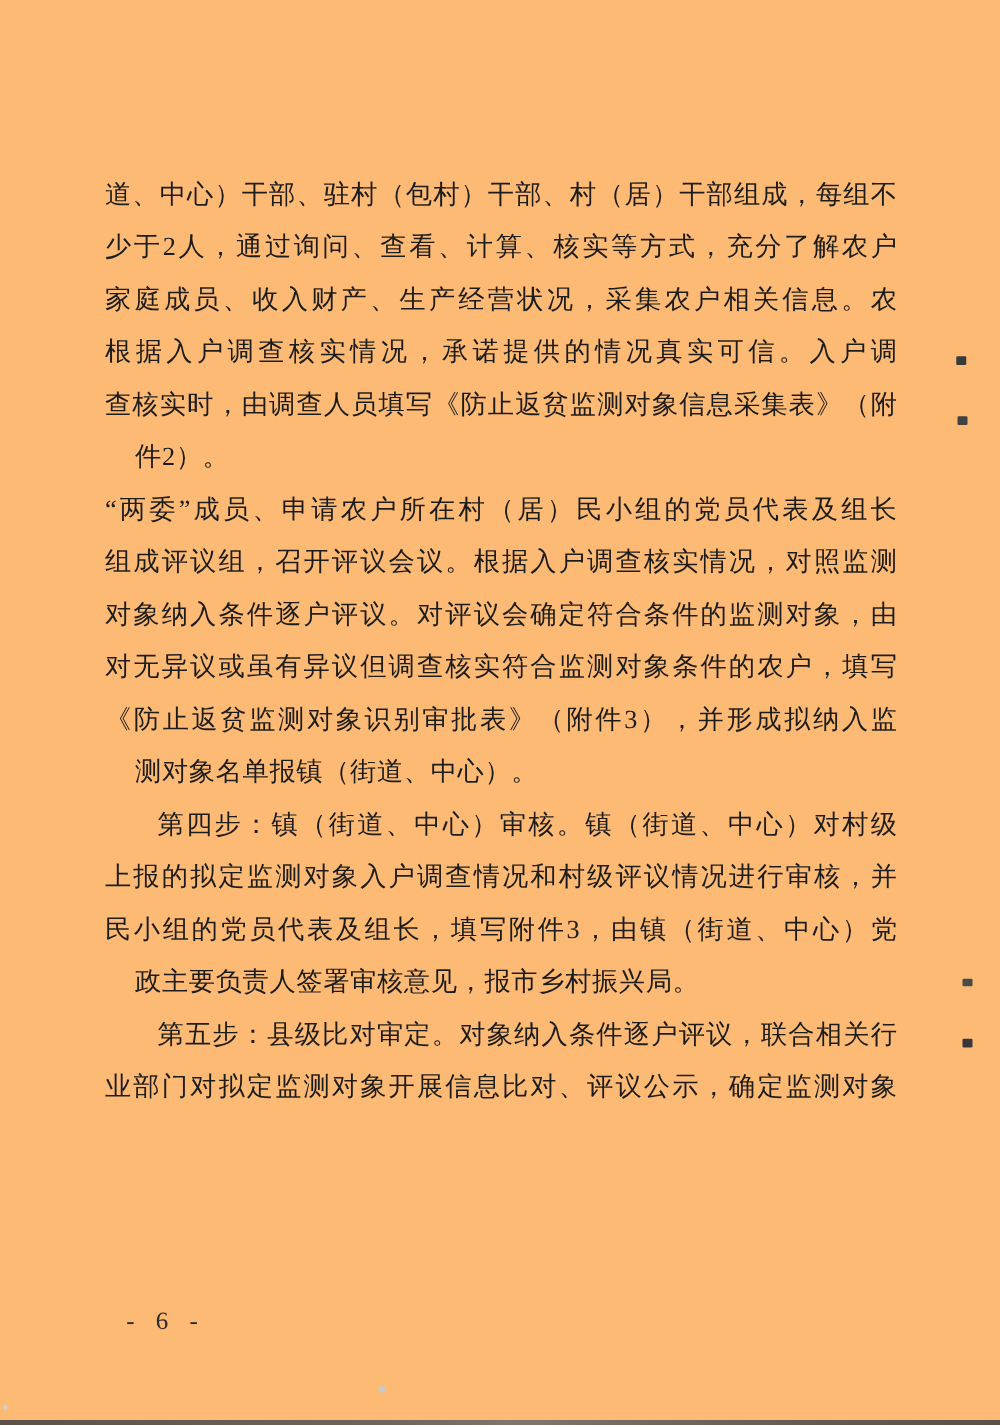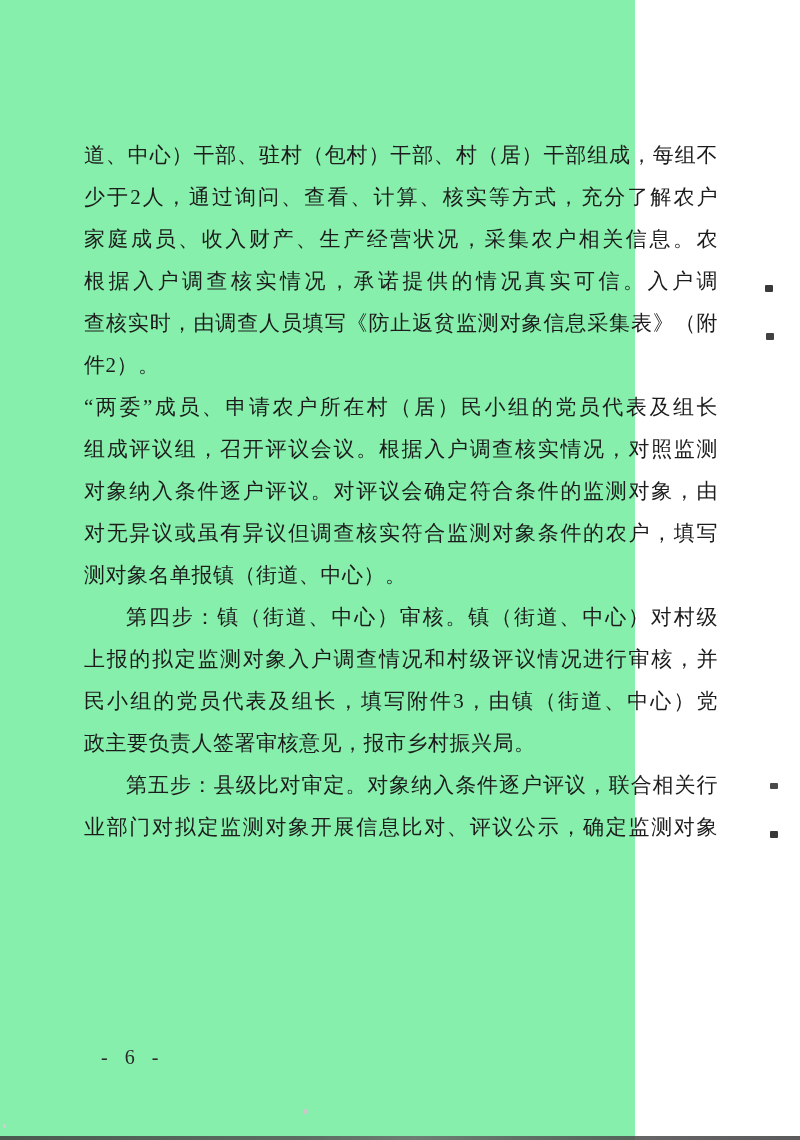--- a/index.html
+++ b/index.html
@@ -10,23 +10,23 @@
   body {
     width: 800px;
     height: 1140px;
     position: relative;
     overflow: hidden;
     font-family: "Liberation Serif", "DejaVu Serif", serif;
   }
   .scan-page {
     position: absolute;
     left: 0; top: 0;
-    width: 635px;
+    width: 800px;
     height: 1140px;
-    background: #86efac;
+    background: #fdba74;
     text-decoration: underline;
   }
   .text-body {
     position: absolute;
     left: 84px;
     top: 134px;
     width: 634px;
     color: #1c1c1c;
   }
   .paragraph {
@@ -42,20 +42,21 @@
     text-justify: inter-character;
     letter-spacing: 0.5px;
     color: #1c1c1c;
   }
   .line.indent {
     text-indent: 2em;
   }
   .line.short {
     text-align: center;
     text-align-last: left;
+    margin-left: 24px;
   }
   .page-number {
     position: absolute;
     left: 101px;
     top: 1046px;
     font-size: 20px;
     letter-spacing: 6px;
     color: #2a2a2a;
   }
   .speck {
@@ -86,20 +87,21 @@
         <div class="line">家庭成员、收入财产、生产经营状况，采集农户相关信息。农</div>
         <div class="line">根据入户调查核实情况，承诺提供的情况真实可信。入户调</div>
         <div class="line">查核实时，由调查人员填写《防止返贫监测对象信息采集表》（附</div>
         <div class="line short">件2）。</div>
       </div>
       <div class="paragraph">
         <div class="line">“两委”成员、申请农户所在村（居）民小组的党员代表及组长</div>
         <div class="line">组成评议组，召开评议会议。根据入户调查核实情况，对照监测</div>
         <div class="line">对象纳入条件逐户评议。对评议会确定符合条件的监测对象，由</div>
         <div class="line">对无异议或虽有异议但调查核实符合监测对象条件的农户，填写</div>
+        <div class="line">《防止返贫监测对象识别审批表》（附件3），并形成拟纳入监</div>
         <div class="line short">测对象名单报镇（街道、中心）。</div>
       </div>
       <div class="paragraph">
         <div class="line indent">第四步：镇（街道、中心）审核。镇（街道、中心）对村级</div>
         <div class="line">上报的拟定监测对象入户调查情况和村级评议情况进行审核，并</div>
         <div class="line">民小组的党员代表及组长，填写附件3，由镇（街道、中心）党</div>
         <div class="line short">政主要负责人签署审核意见，报市乡村振兴局。</div>
       </div>
       <div class="paragraph">
         <div class="line indent">第五步：县级比对审定。对象纳入条件逐户评议，联合相关行</div>

